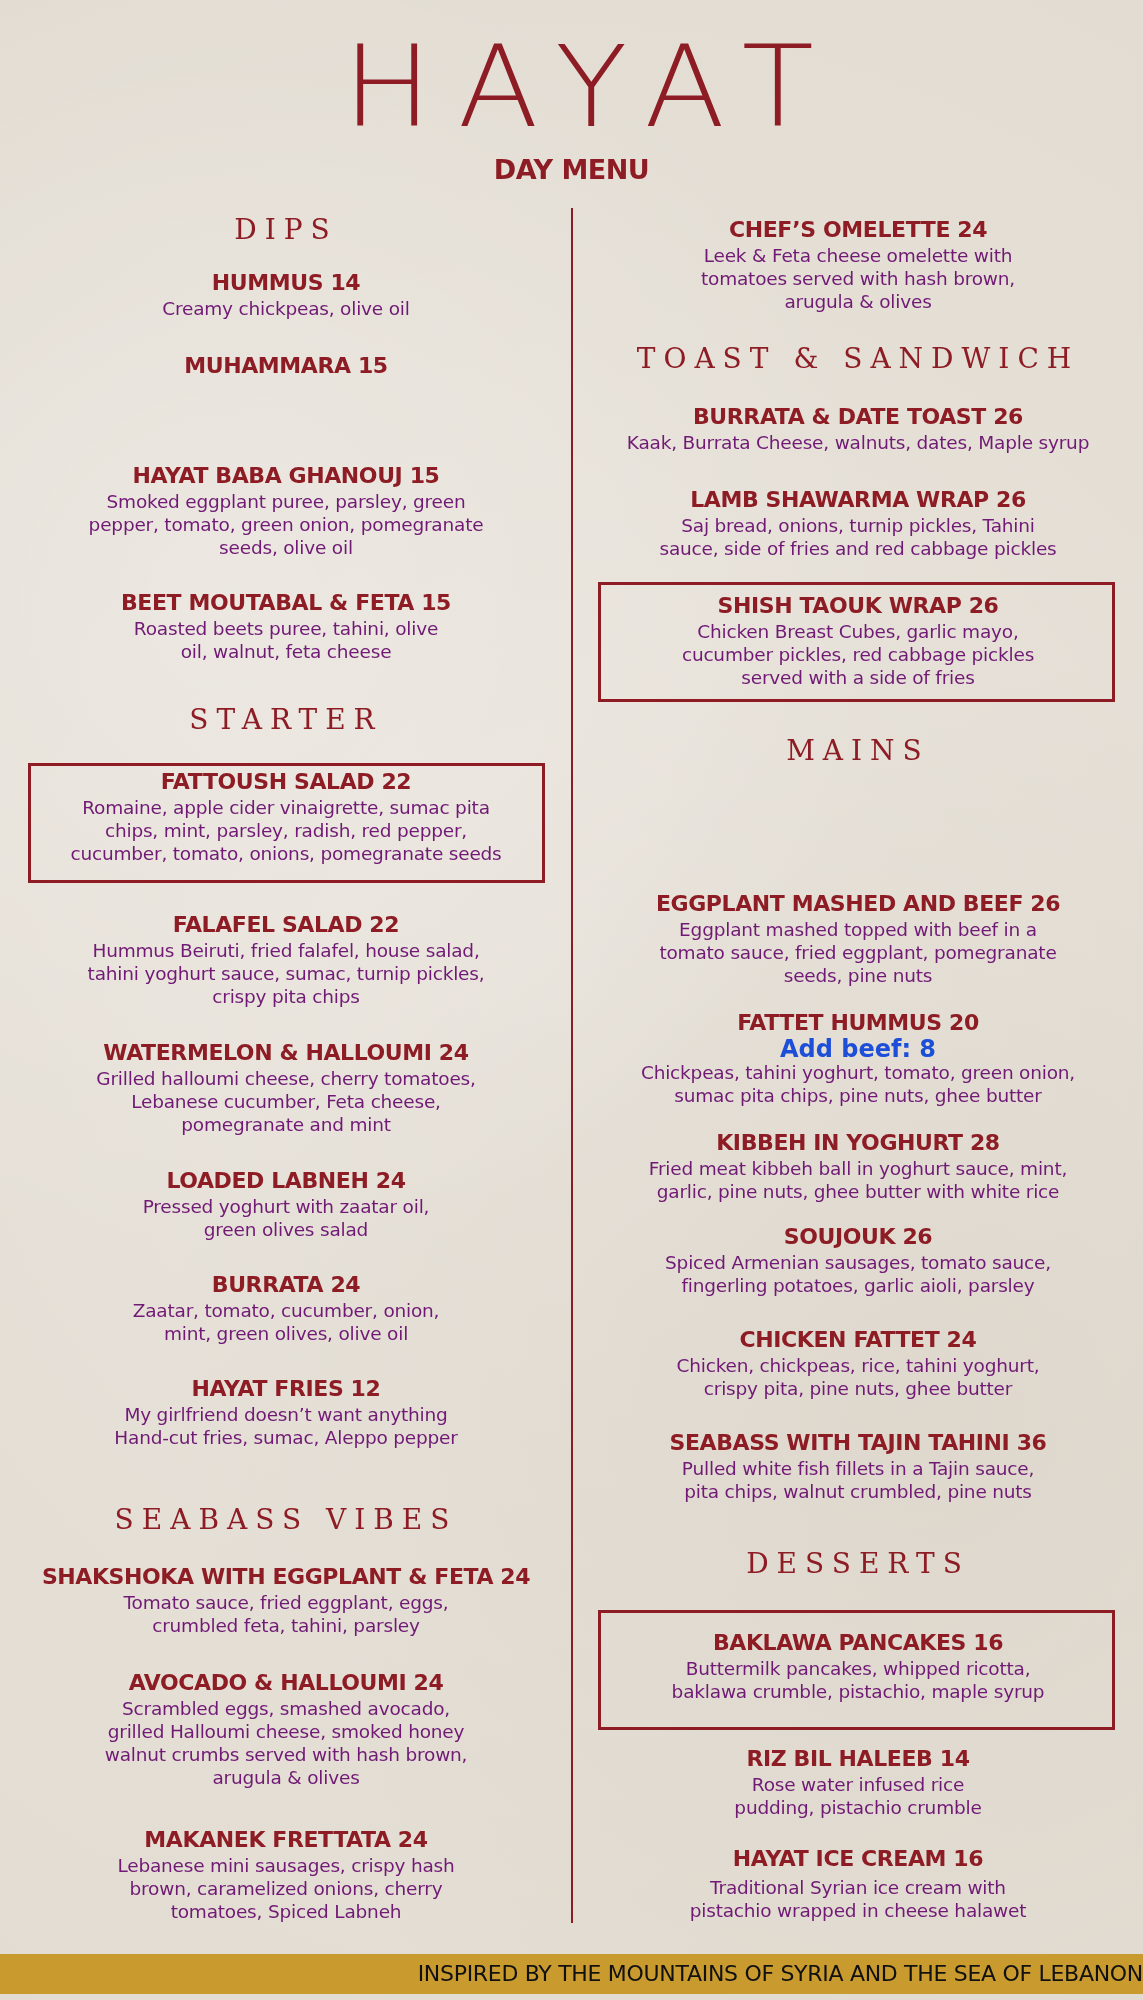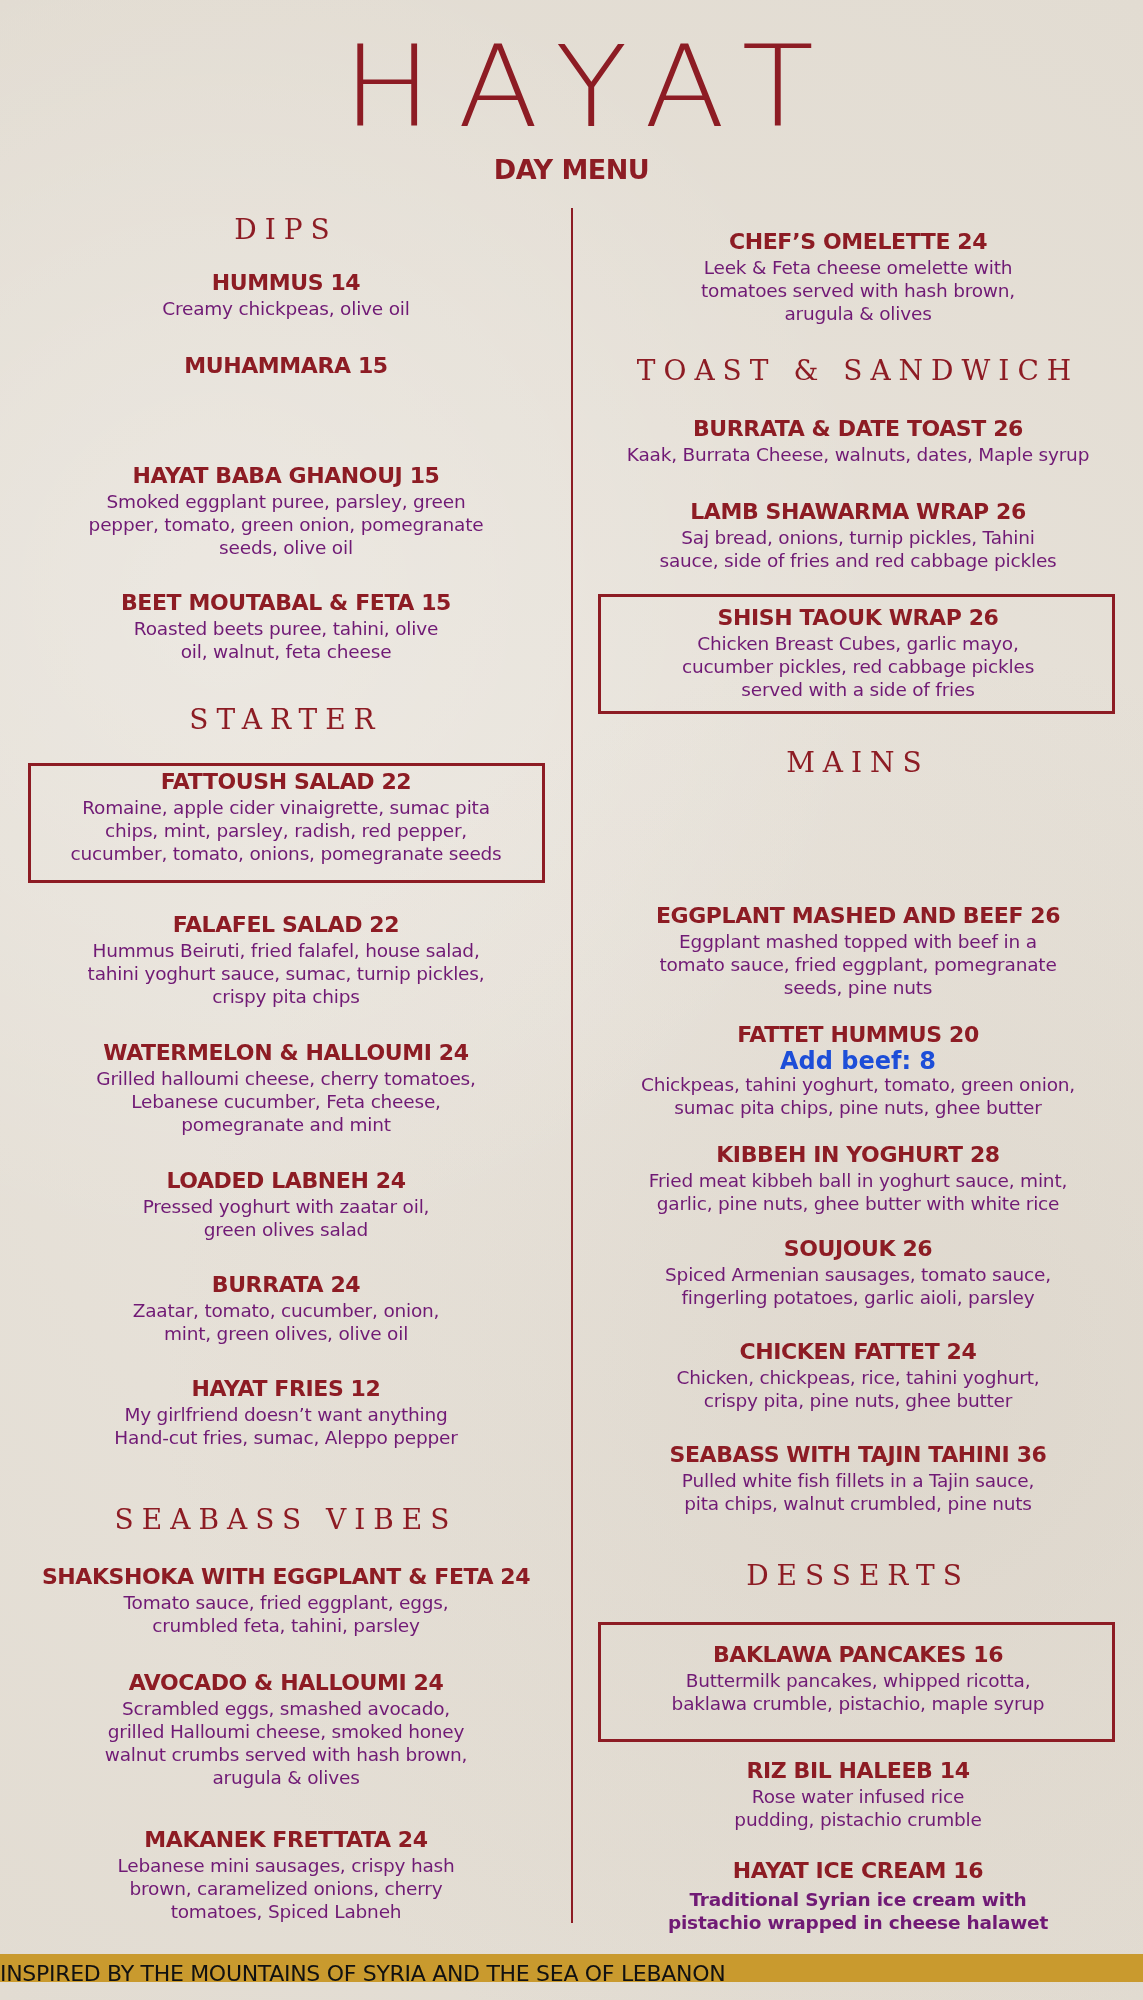--- a/index.html
+++ b/index.html
@@ -42,22 +42,22 @@
   }
   .item .extra { font-weight:bold; font-size:24px; line-height:24px; color:#1d4ed8; }
   .item .desc {
     font-size:18.5px; line-height:23px; color:#701a75; white-space:pre-line;
     letter-spacing:-0.2px;
   }
   .boxed {
     position:absolute; border:3px solid #8d1c24; box-sizing:border-box;
   }
   .footer {
-    position:absolute; left:0; top:1954px; width:1143px; height:28px;
-    background:#c99a2e; color:#111; text-align:left;
+    position:absolute; left:0; top:1954px; width:1143px; height:40px;
+    background:#c99a2e; color:#111; text-align:right;
     font-family:"DejaVu Sans", sans-serif; font-size:22px; line-height:40px;
     letter-spacing:-0.3px;
   }
 </style>
 </head>
 <body>
 
 <div class="logo">HAYAT</div>
 <div class="subtitle">DAY MENU</div>
 
@@ -138,21 +138,21 @@
 arugula &amp; olives</div>
   </div>
   <div class="item" style="top:1826px;">
     <div class="name">MAKANEK FRETTATA 24</div>
     <div class="desc">Lebanese mini sausages, crispy hash
 brown, caramelized onions, cherry
 tomatoes, Spiced Labneh</div>
   </div>
 </div>
 
-<div class="col col-right" style="top:12px;height:1740px;">
+<div class="col col-right" style="top:0;height:1740px;">
   <div class="item" style="top:216px;">
     <div class="name">CHEF’S OMELETTE 24</div>
     <div class="desc">Leek &amp; Feta cheese omelette with
 tomatoes served with hash brown,
 arugula &amp; olives</div>
   </div>
 
   <div class="section" style="top:342px;">TOAST &amp; SANDWICH</div>
 
   <div class="item" style="top:403px;">
@@ -217,20 +217,20 @@
 baklawa crumble, pistachio, maple syrup</div>
   </div>
 
   <div class="item" style="top:1745px;">
     <div class="name">RIZ BIL HALEEB 14</div>
     <div class="desc">Rose water infused rice
 pudding, pistachio crumble</div>
   </div>
   <div class="item" style="top:1845px;">
     <div class="name">HAYAT ICE CREAM 16</div>
-    <div class="desc" style="margin-top:3px;font-weight:bold;">Traditional Syrian ice cream with
+    <div class="desc" style="margin-top:3px;">Traditional Syrian ice cream with
 pistachio wrapped in cheese halawet</div>
   </div>
 </div>
 
 <div class="footer">
   <span>INSPIRED BY THE MOUNTAINS OF SYRIA AND THE SEA OF LEBANON</span>
 </div>
 
 </body></html>

